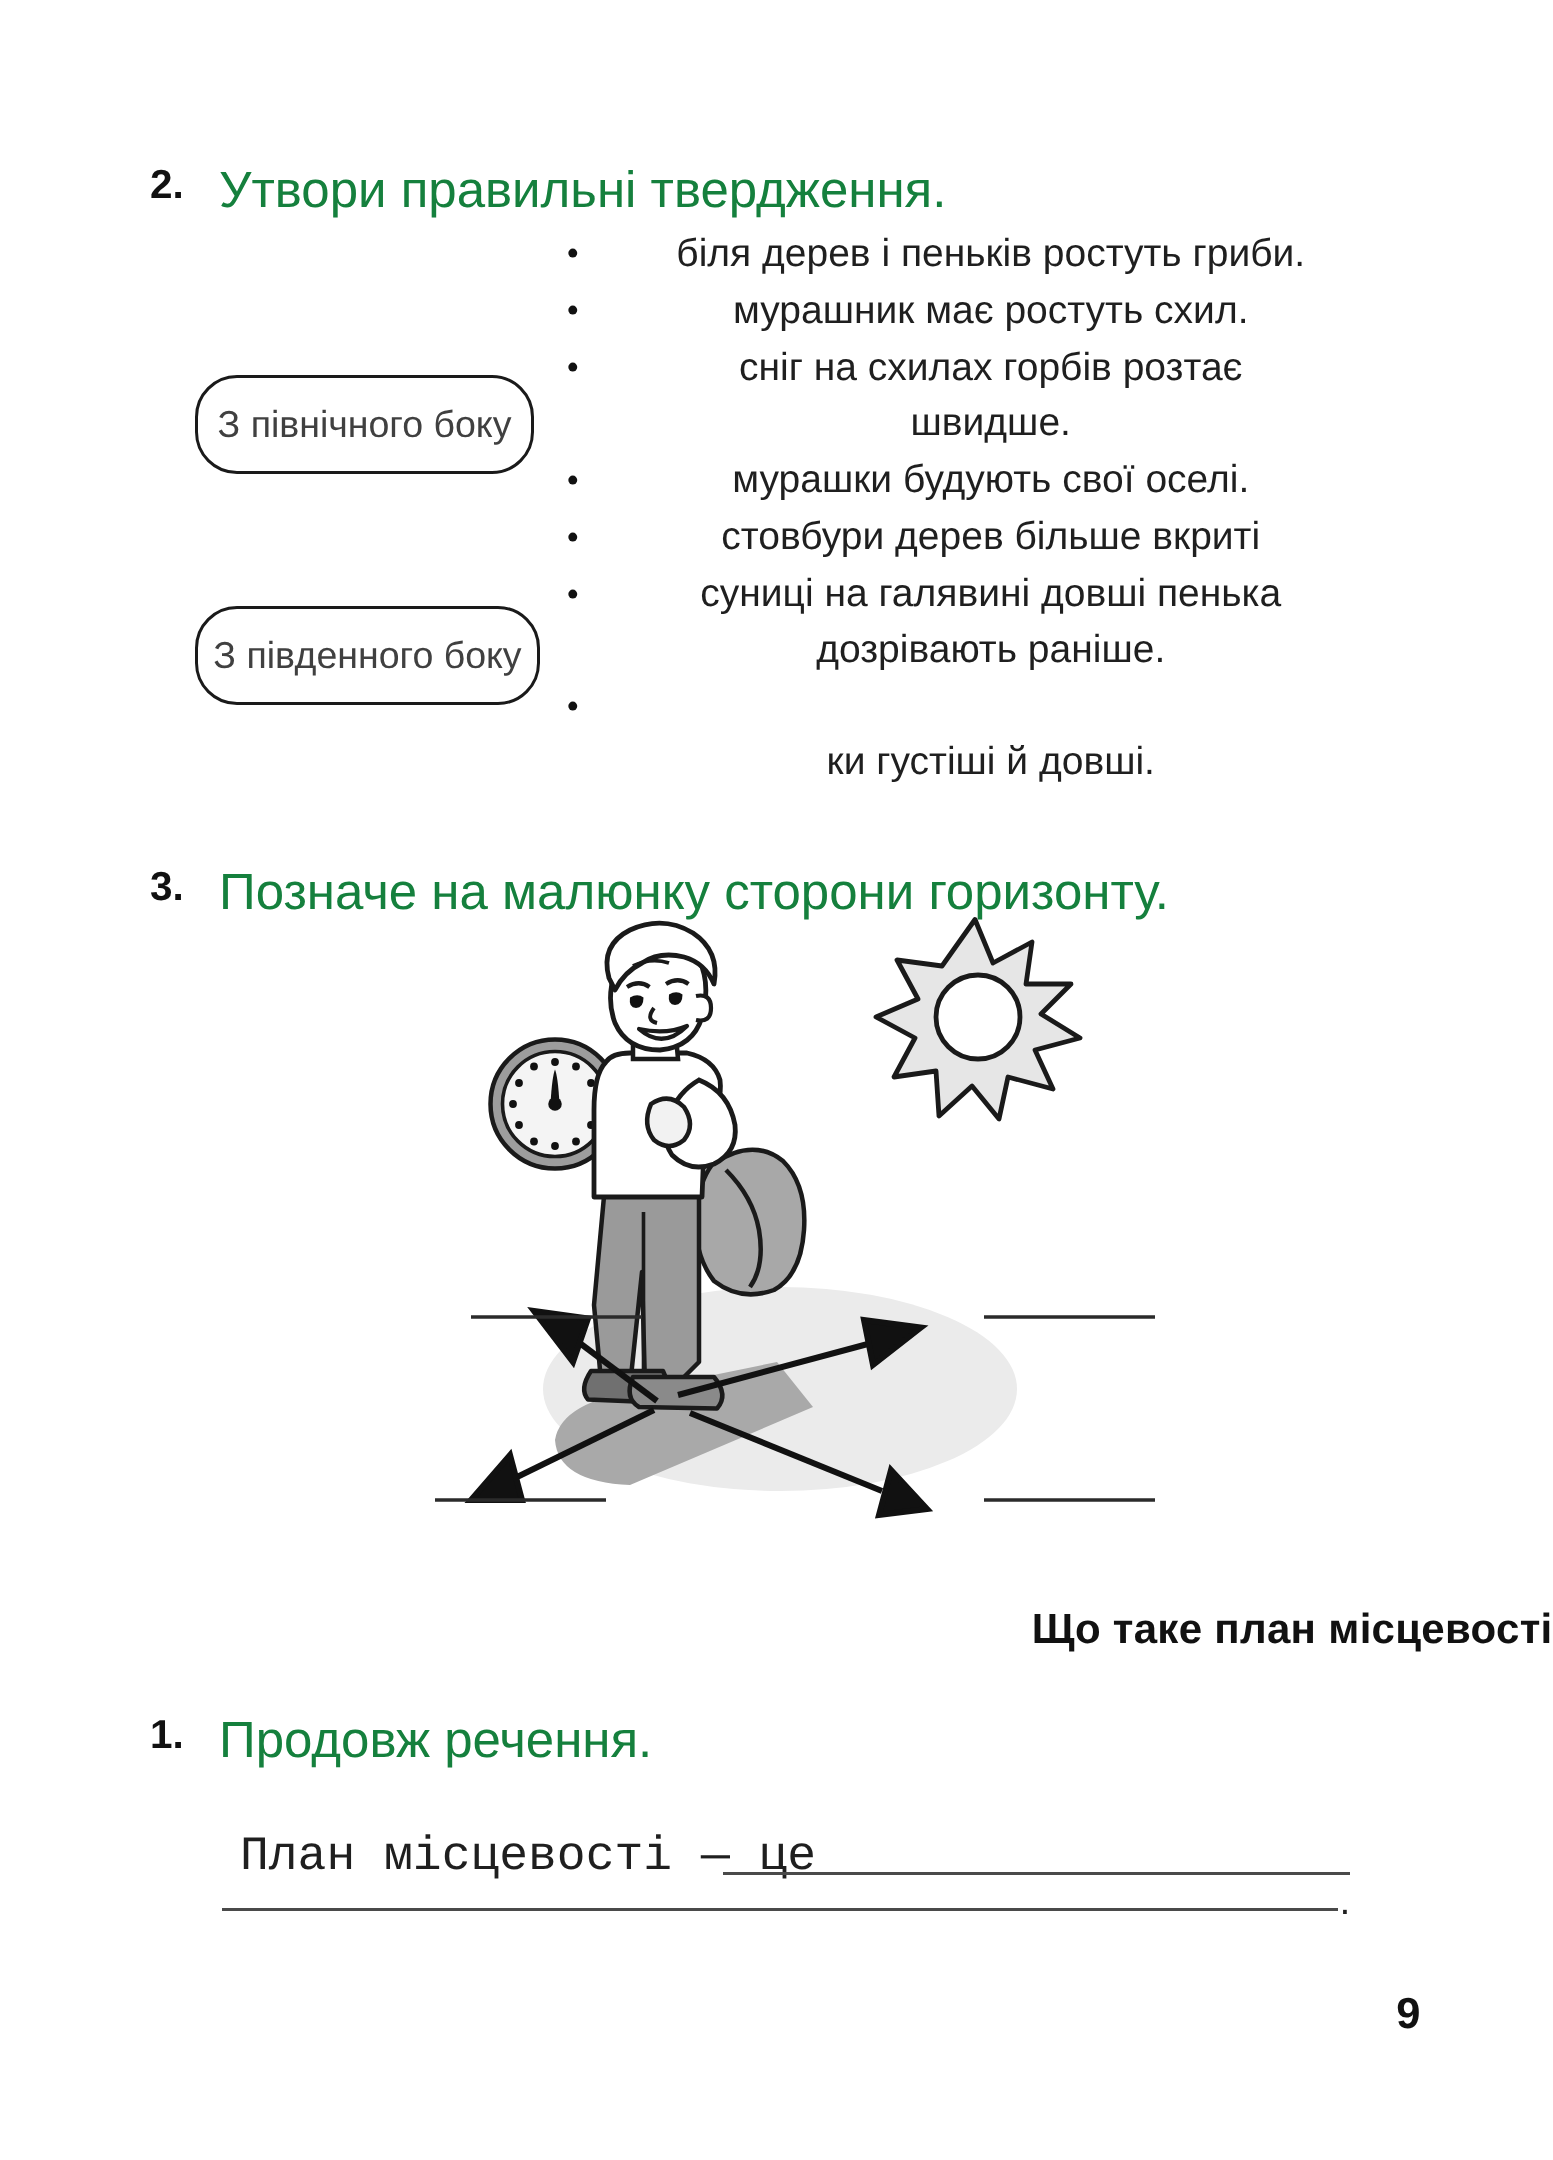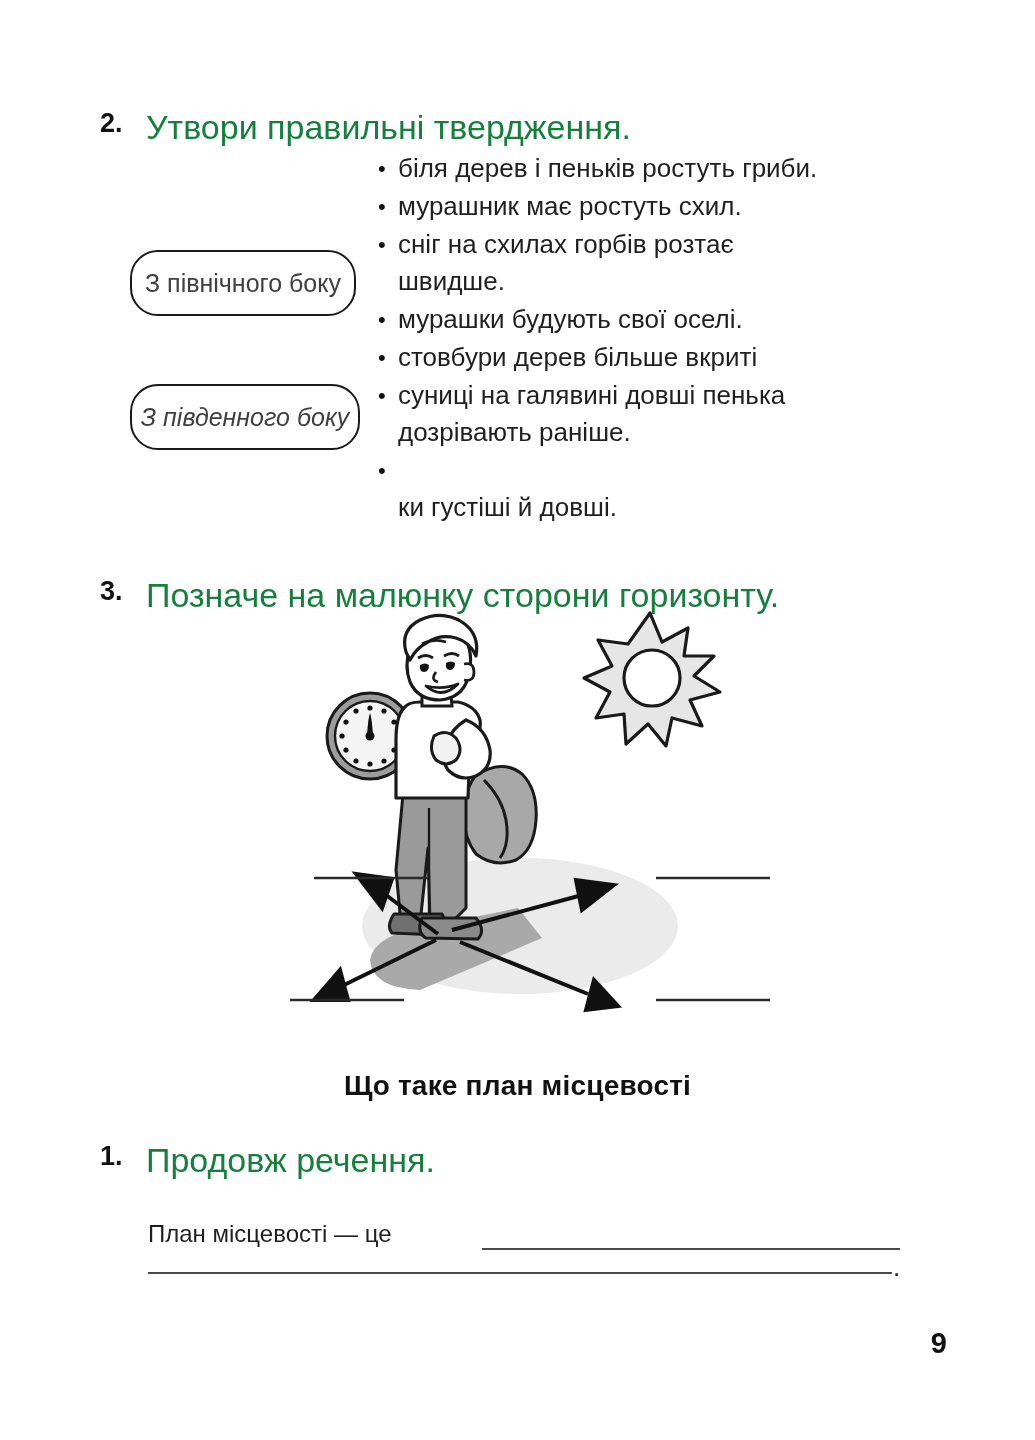--- a/index.html
+++ b/index.html
@@ -60,77 +60,79 @@
     color: #1f1f1f;
   }
   .bullet {
     flex: 0 0 20px;
     font-size: 22px;
     line-height: 37px;
     color: #111;
   }
   .statement-text {
     flex: 1 1 auto;
+    text-align: center;
   }
 
   
   .side-box {
     position: absolute;
     border: 2px solid #1a1a1a;
     border-radius: 28px;
     box-sizing: border-box;
     display: flex;
     align-items: center;
     justify-content: center;
     text-align: center;
     font-size: 25px;
     line-height: 31px;
     color: #404040;
     background: #fff;
   }
   #box-north { left: 130px; top: 250px;  width: 226px; height: 66px; }
-  #box-south { left: 130px; top: 384px;  width: 230px; height: 66px; font-style: italic; }
+  #box-south { left: 130px; top: 404px;  width: 230px; height: 66px; }
 
   
   #task3 { left: 100px; top: 578px; }
 
   
   #illustration {
     position: absolute;
     left: 270px;
     top: 608px;
     width: 500px;
     height: 420px;
   }
   #illustration svg { display: block; }
 
   
   .section-heading {
     position: absolute;
     left: 0;
     top: 1070px;
     width: 1035px;
-    text-align: center;
+    text-align: right;
     font-size: 28px;
     font-weight: bold;
     letter-spacing: .2px;
     color: #111;
   }
 
   
   #task1 { left: 100px; top: 1143px; }
 
   .sentence-row {
     position: absolute;
-    left: 148px;
+    left: 160px;
     top: 1222px;
-    font-size: 24px;
+    font-size: 32px;
     line-height: 1;
     color: #1f1f1f;
     white-space: nowrap;
+    font-family: Liberation Mono, monospace;
   }
   .rule {
     position: absolute;
     height: 2px;
     background: #4a4a4a;
   }
   #rule-1 { left: 482px; top: 1248px; width: 418px; }
   #rule-2 { left: 148px; top: 1272px; width: 744px; }
   .rule-period {
     position: absolute;

